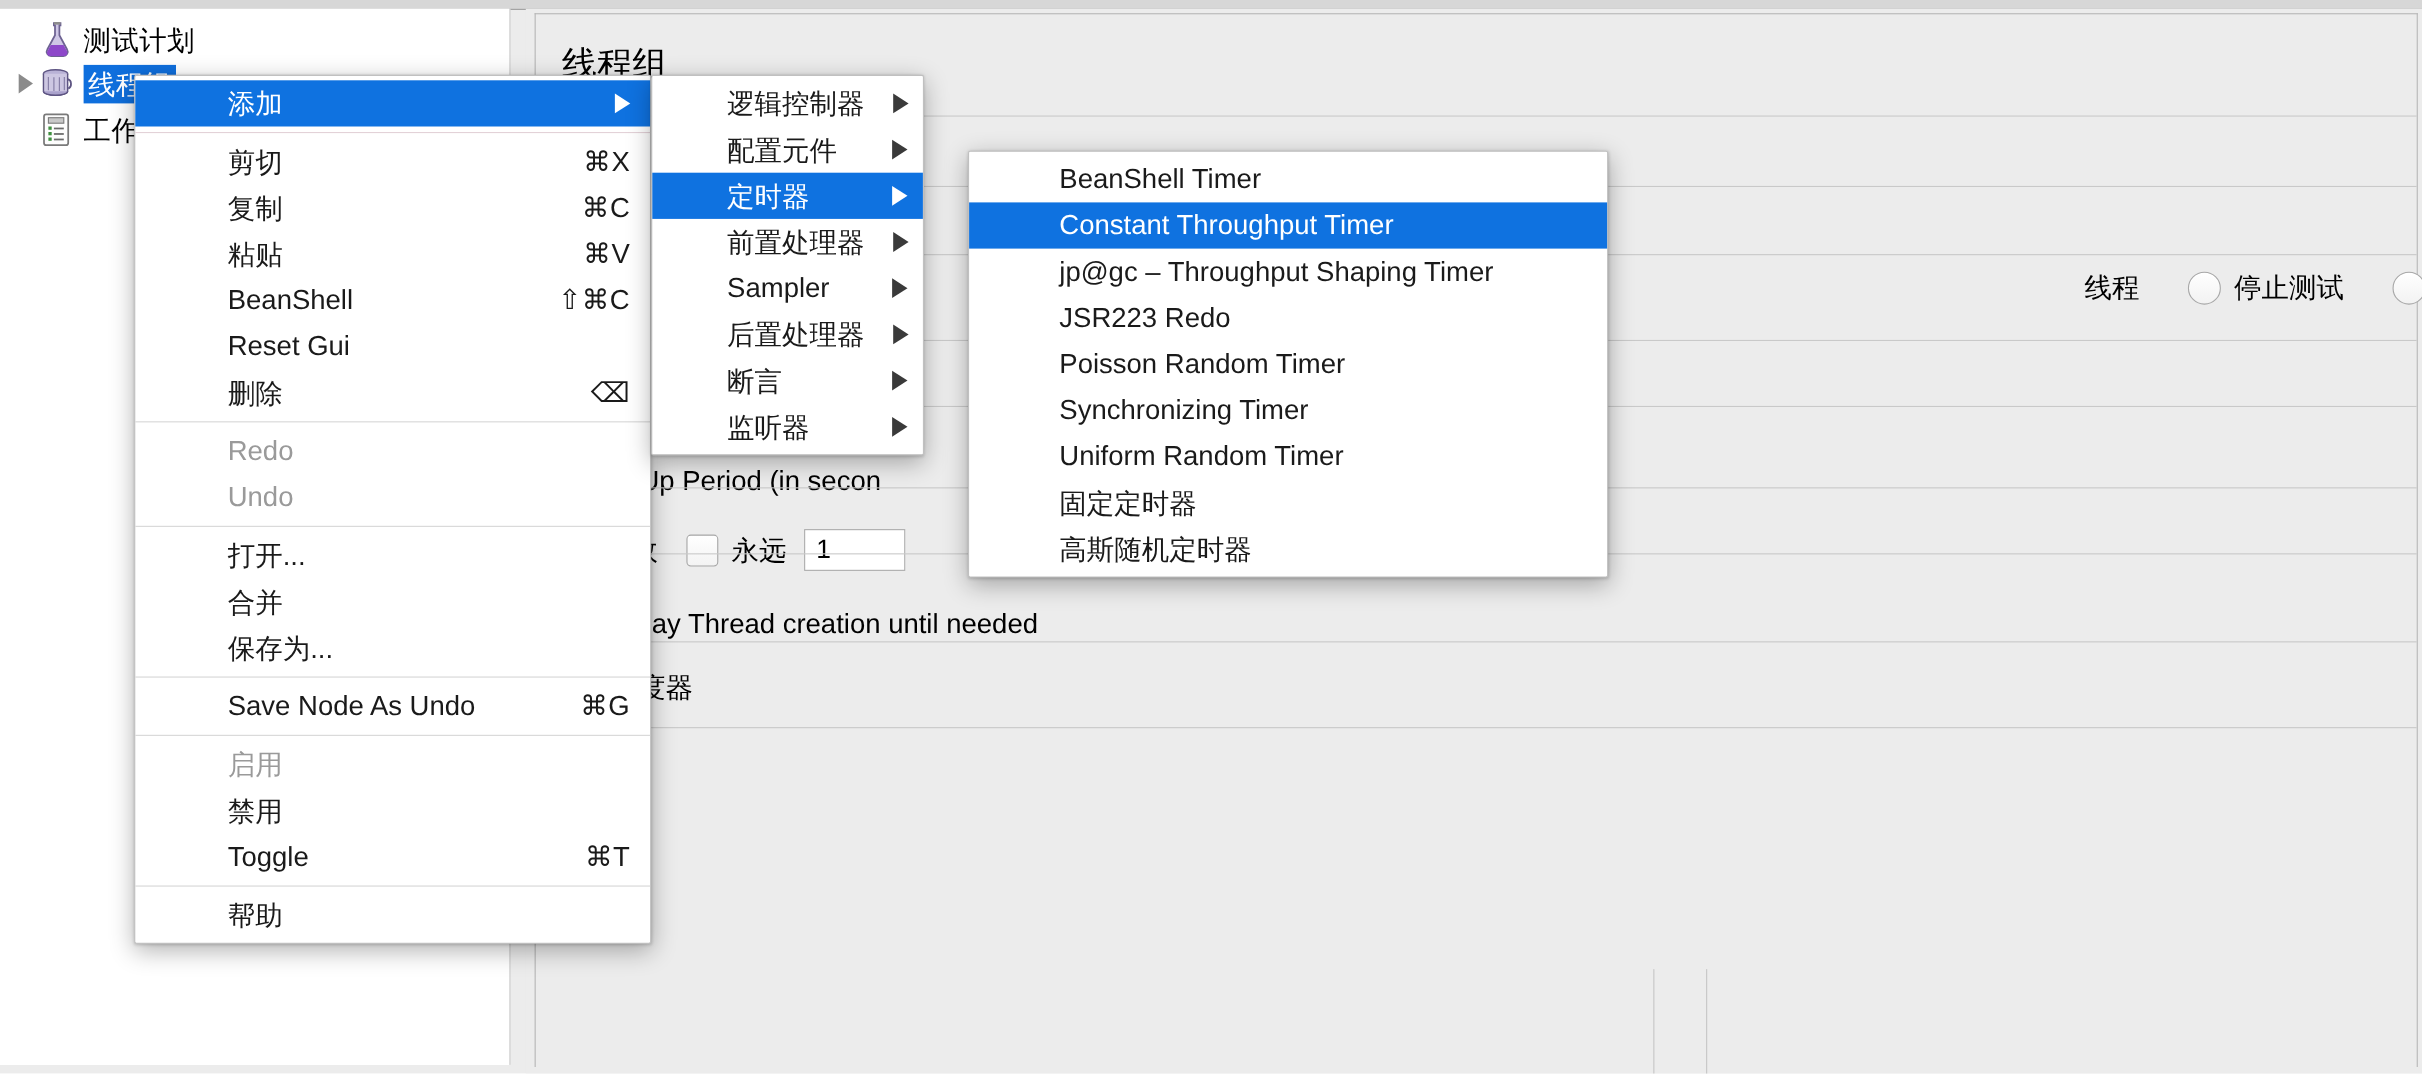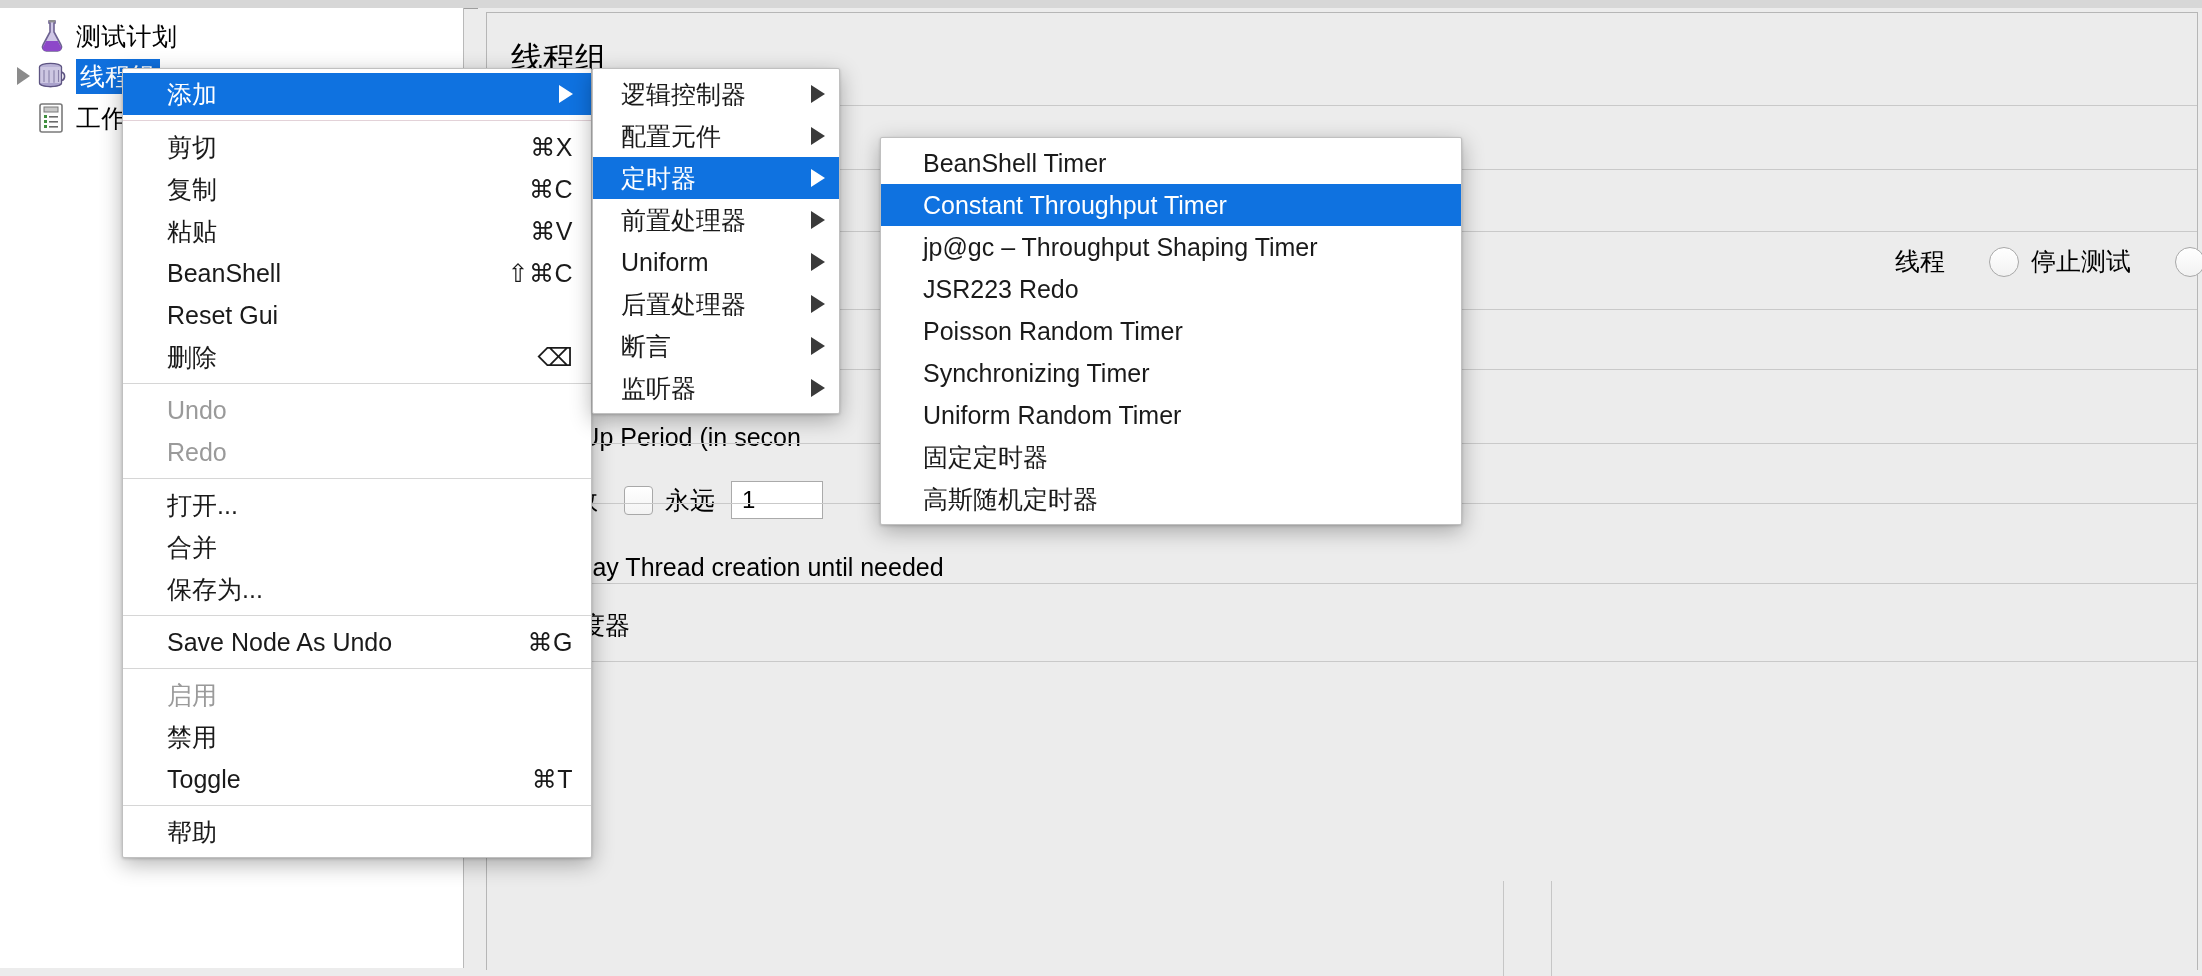--- a/index.html
+++ b/index.html
@@ -180,21 +180,21 @@
     position: relative;
     display: flex;
     align-items: center;
     height: 42px;
     padding: 0 18px 0 44px;
     font-size: 25px;
     color: #1a1a1a;
     white-space: nowrap;
     box-sizing: border-box;
   }
-  .menu-item .mi-label { flex: 1 1 auto; }
+  .menu-item .mi-label { flex: 1 1 auto; margin-left: 40px; }
   .menu-item .mi-accel {
     flex: none;
     margin-left: 40px;
     font-size: 25px;
     color: #1a1a1a;
     letter-spacing: 0.5px;
   }
   .menu-item.disabled .mi-label,
   .menu-item.disabled .mi-accel { color: #9a9a9a; }
 
@@ -406,24 +406,24 @@
       </div>
       <div class="menu-item">
         <span class="mi-label">Reset Gui</span>
       </div>
       <div class="menu-item">
         <span class="mi-label">删除</span>
         <span class="mi-accel">⌫</span>
       </div>
       <div class="menu-sep"></div>
       <div class="menu-item disabled">
+        <span class="mi-label">Redo</span>
+      </div>
+      <div class="menu-item disabled">
         <span class="mi-label">Undo</span>
-      </div>
-      <div class="menu-item disabled">
-        <span class="mi-label">Redo</span>
       </div>
       <div class="menu-sep"></div>
       <div class="menu-item">
         <span class="mi-label">打开...</span>
       </div>
       <div class="menu-item">
         <span class="mi-label">合并</span>
       </div>
       <div class="menu-item">
         <span class="mi-label">保存为...</span>
@@ -461,21 +461,21 @@
       </div>
       <div class="menu-item highlight">
         <span class="mi-label">定时器</span>
         <i class="submenu-arrow"></i>
       </div>
       <div class="menu-item">
         <span class="mi-label">前置处理器</span>
         <i class="submenu-arrow"></i>
       </div>
       <div class="menu-item">
-        <span class="mi-label">Uniform</span>
+        <span class="mi-label">Sampler</span>
         <i class="submenu-arrow"></i>
       </div>
       <div class="menu-item">
         <span class="mi-label">后置处理器</span>
         <i class="submenu-arrow"></i>
       </div>
       <div class="menu-item">
         <span class="mi-label">断言</span>
         <i class="submenu-arrow"></i>
       </div>

